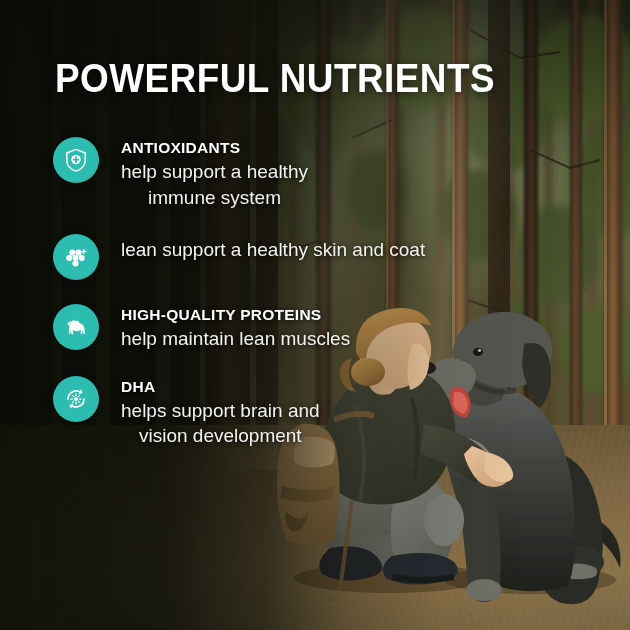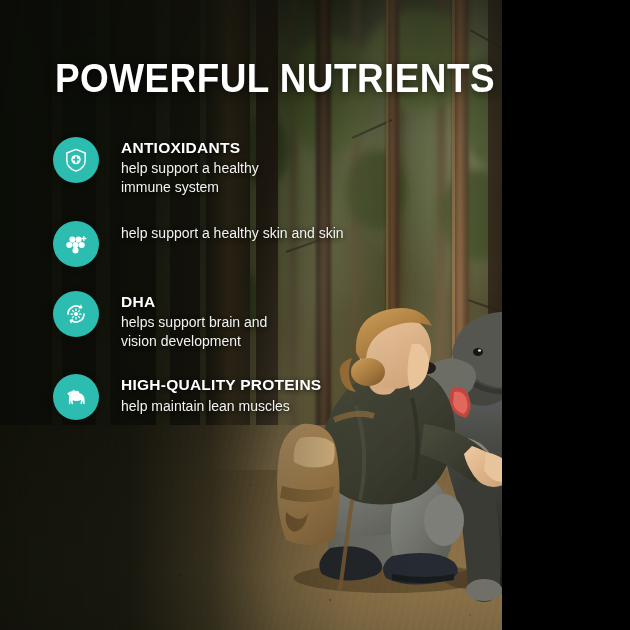--- a/index.html
+++ b/index.html
@@ -5,21 +5,21 @@
   * { margin:0; padding:0; box-sizing:border-box; }
   html, body {
     width:630px; height:630px;
     background:#000;
     font-family:"Liberation Sans", sans-serif;
     overflow:hidden;
   }
 
   #poster {
     position:relative;
-    width:502px; height:630px;
+    width:630px; height:630px;
     overflow:hidden;
     background:#1a1710;
   }
 
   
   .photo { position:absolute; inset:0; overflow:hidden; }
 
   
   .canopy {
     position:absolute; left:0; top:0; width:630px; height:470px;
@@ -117,26 +117,27 @@
     color:#fff;
     font-size:15.5px;
     font-weight:700;
     letter-spacing:.25px;
     line-height:1.25;
     text-shadow:0 1px 5px rgba(0,0,0,.8);
     white-space:nowrap;
   }
   .f-sub {
     color:#f2f2ef;
-    font-size:14px;
+    font-size:19px;
     font-weight:400;
     line-height:1.33;
     margin-top:2px;
     text-shadow:0 1px 5px rgba(0,0,0,.85);
     max-width:300px;
+    text-align:center;
   }
   .f-sub.wide { max-width:330px; white-space:nowrap; }
 </style>
 </head>
 <body>
 
 <div id="poster">
 
   <div class="photo">
     <div class="canopy"></div>
@@ -379,47 +380,21 @@
           <circle cx="16.6" cy="9.6" r="3.05" fill="#ffffff"></circle>
           <circle cx="7.3" cy="15.0" r="3.05" fill="#ffffff"></circle>
           <circle cx="13.5" cy="15.0" r="3.05" fill="#ffffff"></circle>
           <circle cx="19.7" cy="15.0" r="3.05" fill="#ffffff"></circle>
           <circle cx="13.5" cy="20.4" r="3.05" fill="#ffffff"></circle>
           <rect x="21.2" y="6.0" width="1.3" height="5.0" rx=".35" fill="#ffffff"></rect>
           <rect x="19.35" y="7.85" width="5.0" height="1.3" rx=".35" fill="#ffffff"></rect>
         </svg>
       </div>
       <div class="copy">
-        <div class="f-sub wide">help support a healthy skin and skin</div>
-      </div>
-    </div>
-
-    <div class="feature">
-      <div class="badge">
-        <svg width="28" height="28" viewBox="0 0 28 28">
-          <path d="M6.0 14 A8 8 0 0 1 18.6 7.5" fill="none" stroke="#ffffff" stroke-width="1.7" stroke-linecap="round"></path>
-          <path d="M22 14 A8 8 0 0 1 9.4 20.5" fill="none" stroke="#ffffff" stroke-width="1.7" stroke-linecap="round"></path>
-          <path d="M18.9 4.3 L20.6 8.0 L16.7 8.9 Z" fill="#ffffff"></path>
-          <path d="M9.1 23.7 L7.4 20.0 L11.3 19.1 Z" fill="#ffffff"></path>
-          <circle cx="14" cy="14" r="2.0" fill="#ffffff"></circle>
-          <g stroke="#ffffff" stroke-width="1.25" stroke-linecap="round">
-            <line x1="14" y1="8.9" x2="14" y2="10.6"></line>
-            <line x1="14" y1="17.4" x2="14" y2="19.1"></line>
-            <line x1="8.9" y1="14" x2="10.6" y2="14"></line>
-            <line x1="17.4" y1="14" x2="19.1" y2="14"></line>
-            <line x1="10.4" y1="10.4" x2="11.6" y2="11.6"></line>
-            <line x1="16.4" y1="16.4" x2="17.6" y2="17.6"></line>
-            <line x1="17.6" y1="10.4" x2="16.4" y2="11.6"></line>
-            <line x1="11.6" y1="16.4" x2="10.4" y2="17.6"></line>
-          </g>
-        </svg>
-      </div>
-      <div class="copy">
-        <div class="f-head">DHA</div>
-        <div class="f-sub">helps support brain and<br>vision development</div>
+        <div class="f-sub wide">lean support a healthy skin and coat</div>
       </div>
     </div>
 
     <div class="feature">
       <div class="badge">
         <svg width="30" height="30" viewBox="0 0 30 30">
           <path d="M6.6 11.4
                    q1.2 -1.6 3.2 -1.8
                    q1.4 -0.2 2.4 -1.4
                    q0.5 -0.7 1.1 -0.2
@@ -452,14 +427,40 @@
                    q-0.5 -1.0 0.2 -1.2 z" fill="#ffffff"></path>
           <path d="M8.2 11.6 q0.9 -0.9 2.0 -0.8 l-0.2 1.6 q-1.1 0.1 -1.8 -0.8 z" fill="#2dbdb0" opacity=".35"></path>
         </svg>
       </div>
       <div class="copy">
         <div class="f-head">HIGH-QUALITY PROTEINS</div>
         <div class="f-sub wide">help maintain lean muscles</div>
       </div>
     </div>
 
+    <div class="feature">
+      <div class="badge">
+        <svg width="28" height="28" viewBox="0 0 28 28">
+          <path d="M6.0 14 A8 8 0 0 1 18.6 7.5" fill="none" stroke="#ffffff" stroke-width="1.7" stroke-linecap="round"></path>
+          <path d="M22 14 A8 8 0 0 1 9.4 20.5" fill="none" stroke="#ffffff" stroke-width="1.7" stroke-linecap="round"></path>
+          <path d="M18.9 4.3 L20.6 8.0 L16.7 8.9 Z" fill="#ffffff"></path>
+          <path d="M9.1 23.7 L7.4 20.0 L11.3 19.1 Z" fill="#ffffff"></path>
+          <circle cx="14" cy="14" r="2.0" fill="#ffffff"></circle>
+          <g stroke="#ffffff" stroke-width="1.25" stroke-linecap="round">
+            <line x1="14" y1="8.9" x2="14" y2="10.6"></line>
+            <line x1="14" y1="17.4" x2="14" y2="19.1"></line>
+            <line x1="8.9" y1="14" x2="10.6" y2="14"></line>
+            <line x1="17.4" y1="14" x2="19.1" y2="14"></line>
+            <line x1="10.4" y1="10.4" x2="11.6" y2="11.6"></line>
+            <line x1="16.4" y1="16.4" x2="17.6" y2="17.6"></line>
+            <line x1="17.6" y1="10.4" x2="16.4" y2="11.6"></line>
+            <line x1="11.6" y1="16.4" x2="10.4" y2="17.6"></line>
+          </g>
+        </svg>
+      </div>
+      <div class="copy">
+        <div class="f-head">DHA</div>
+        <div class="f-sub">helps support brain and<br>vision development</div>
+      </div>
+    </div>
+
   </div>
 </div>
 
 </body></html>

